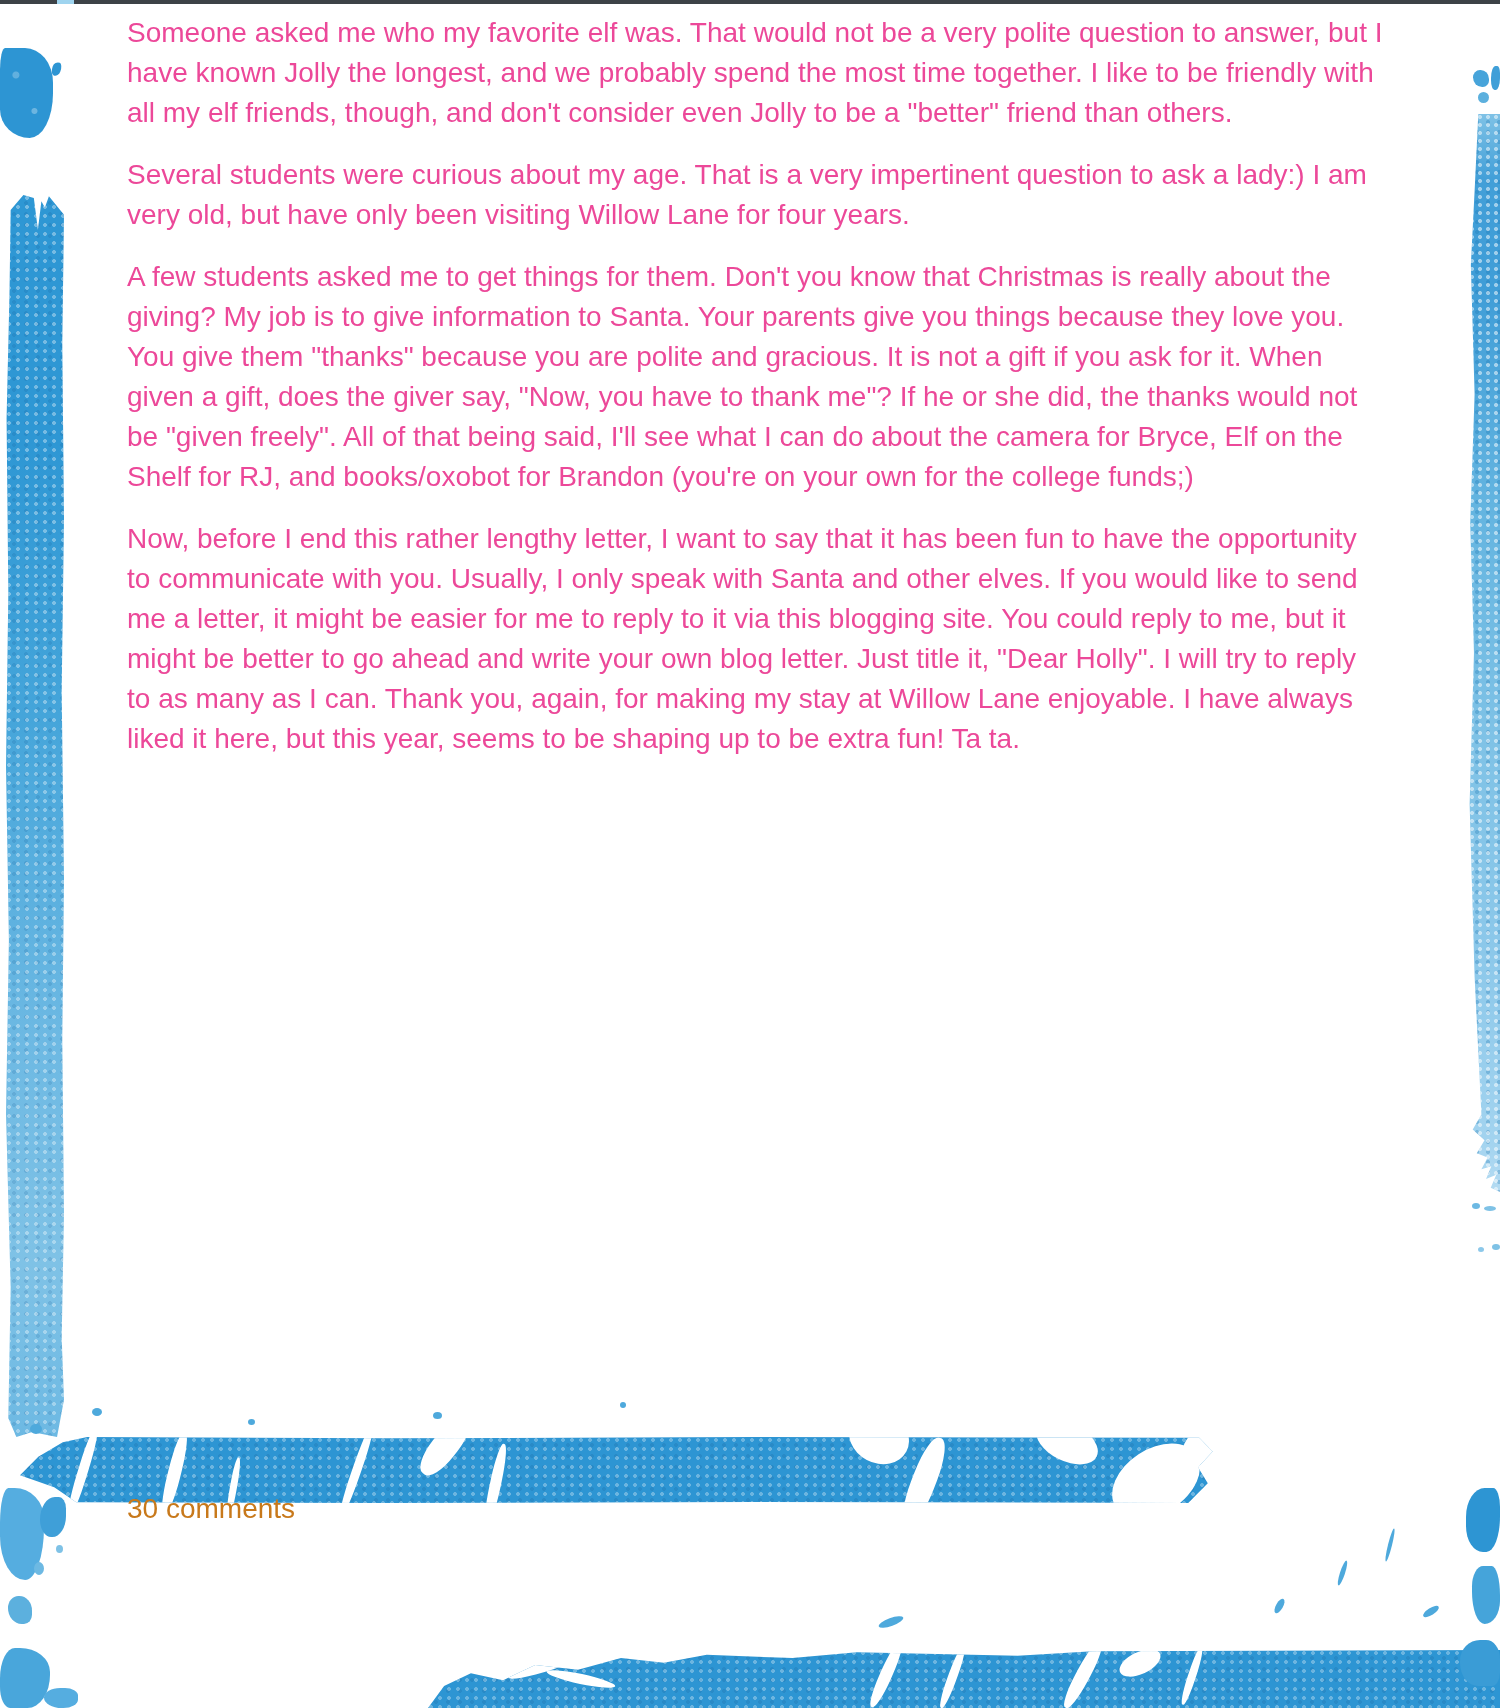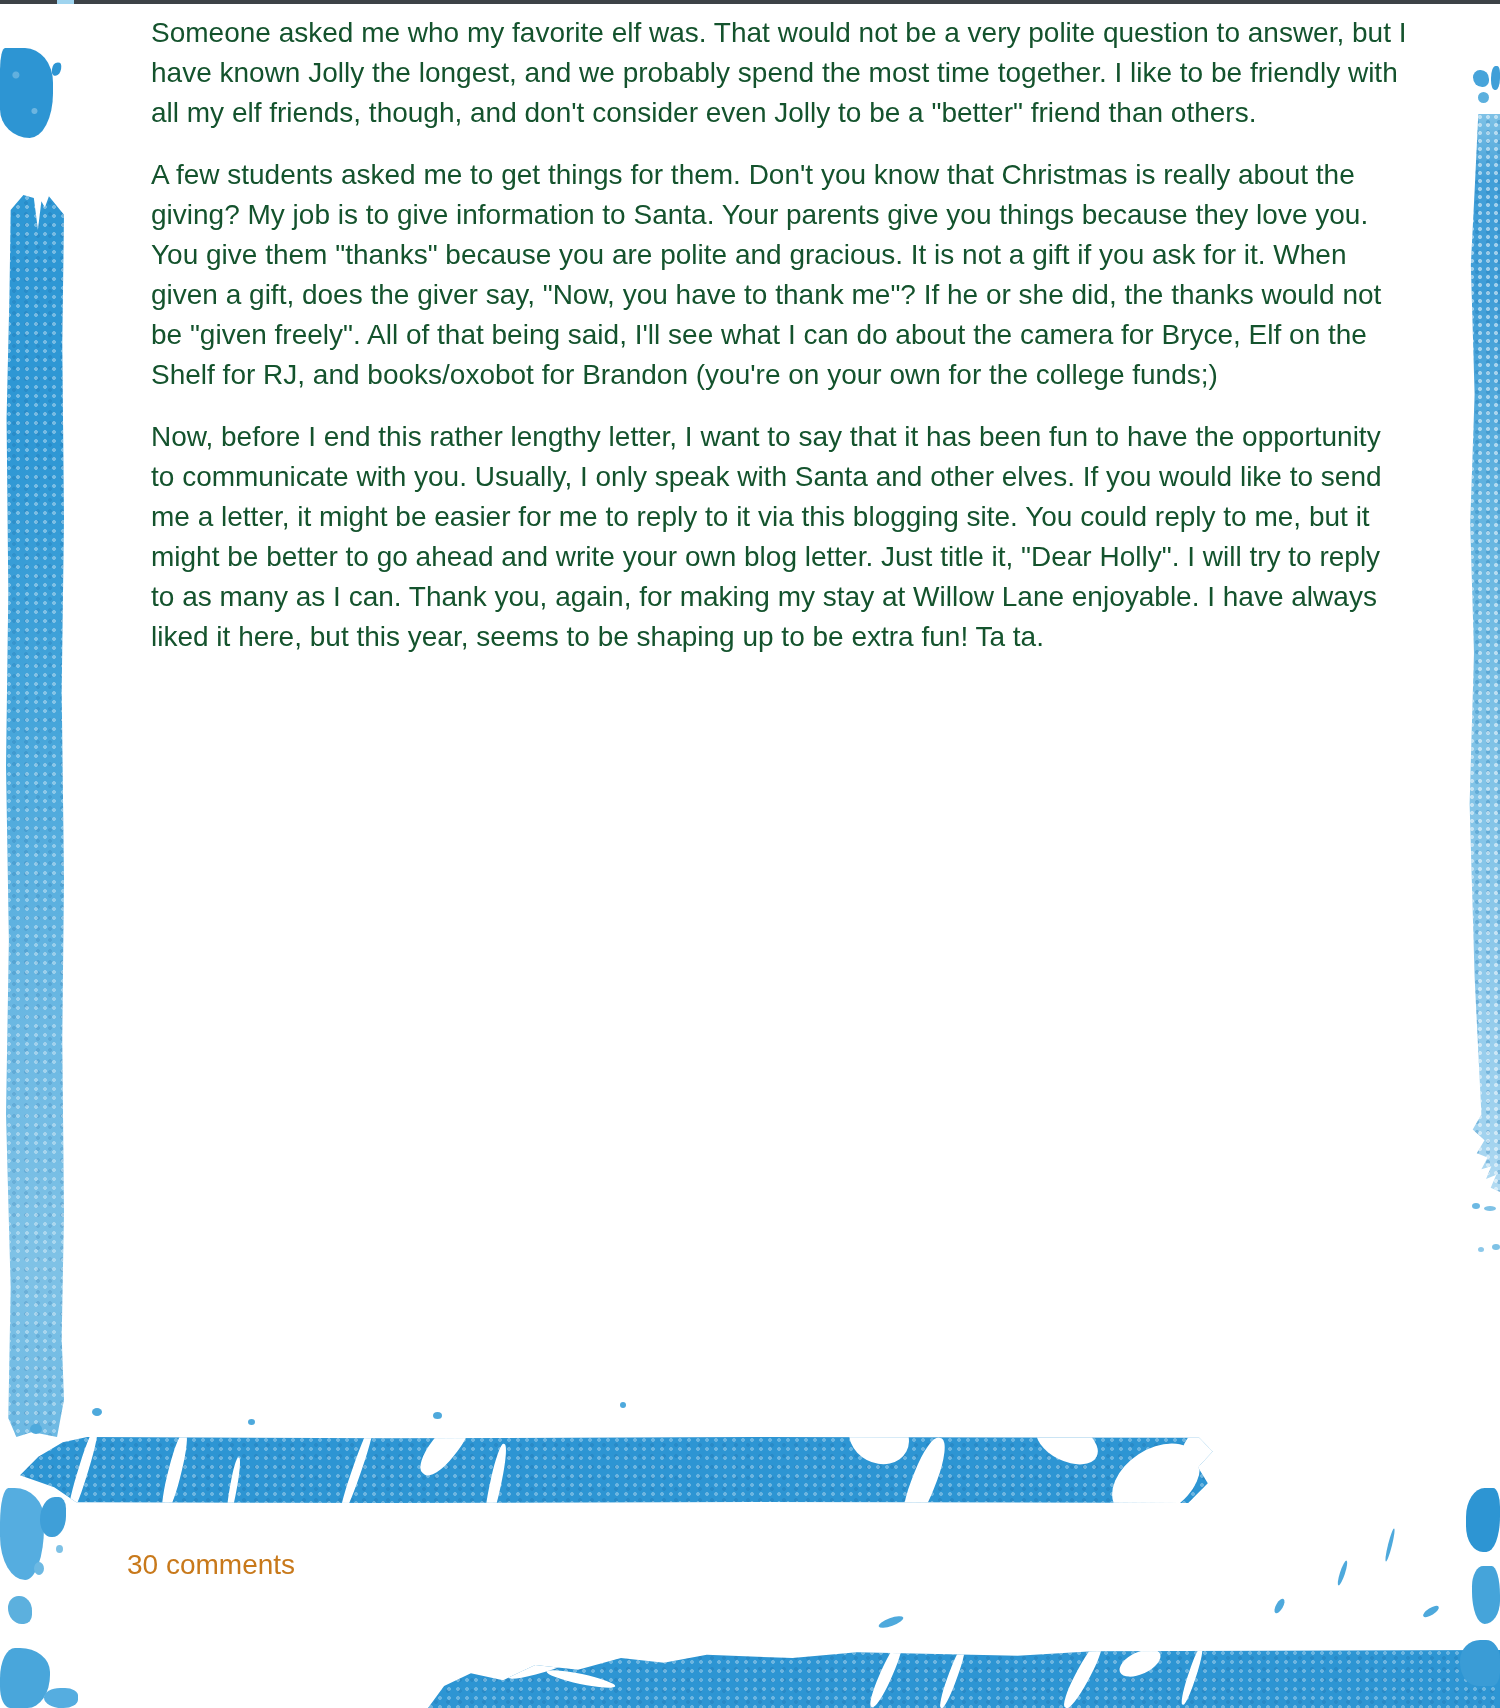--- a/index.html
+++ b/index.html
@@ -113,26 +113,26 @@
   .band-speck{position:absolute;background:#4ea9dc;border-radius:50%;}
   .bd1{left:878px;top:1618px;width:26px;height:8px;transform:rotate(-20deg);}
   .bd2{left:1276px;top:1598px;width:7px;height:16px;transform:rotate(30deg);}
   .bd3{left:1340px;top:1560px;width:5px;height:26px;transform:rotate(18deg);}
   .bd4{left:1388px;top:1528px;width:4px;height:34px;transform:rotate(14deg);}
   .bd5{left:1422px;top:1608px;width:18px;height:7px;transform:rotate(-32deg);}
 
   
   .post-body{
     position:absolute;left:127px;top:13px;width:1258px;
-    font-size:28px;line-height:40px;color:#14532d;margin-left:24px;
+    font-size:28px;line-height:40px;color:#ec4899;
   }
   .post-body p{margin:0 0 22px 0;}
 
   
-  .comments-box{position:absolute;left:62px;top:1480px;width:1404px;height:160px;background:transparent;}
+  .comments-box{position:absolute;left:62px;top:1424px;width:1404px;height:160px;background:transparent;}
   .comments-link{
     position:absolute;left:65px;top:68px;
     font-size:28px;line-height:34px;color:#c8791b;text-decoration:none;cursor:pointer;
   }
 </style>
 </head>
 <body>
 
 <div class="top-bar">
   <div class="top-bar-notch"></div>
@@ -195,19 +195,20 @@
     <div class="streak bb-blob1"></div>
   </div>
 
   <div class="splat rb-frag2a"></div>
   <div class="splat rb-frag2b"></div>
   <div class="splat rb-frag2c"></div>
 </div>
 
 <article class="post-body">
   <p>Someone asked me who my favorite elf was. That would not be a very polite question to answer, but I have known Jolly the longest, and we probably spend the most time together. I like to be friendly with all my elf friends, though, and don't consider even Jolly to be a "better" friend than others.</p>
+  <p>Several students were curious about my age. That is a very impertinent question to ask a lady:) I am very old, but have only been visiting Willow Lane for four years.</p>
   <p>A few students asked me to get things for them. Don't you know that Christmas is really about the giving? My job is to give information to Santa. Your parents give you things because they love you. You give them "thanks" because you are polite and gracious. It is not a gift if you ask for it. When given a gift, does the giver say, "Now, you have to thank me"? If he or she did, the thanks would not be "given freely". All of that being said, I'll see what I can do about the camera for Bryce, Elf on the Shelf for RJ, and books/oxobot for Brandon (you're on your own for the college funds;)</p>
   <p>Now, before I end this rather lengthy letter, I want to say that it has been fun to have the opportunity to communicate with you. Usually, I only speak with Santa and other elves. If you would like to send me a letter, it might be easier for me to reply to it via this blogging site. You could reply to me, but it might be better to go ahead and write your own blog letter. Just title it, "Dear Holly". I will try to reply to as many as I can. Thank you, again, for making my stay at Willow Lane enjoyable. I have always liked it here, but this year, seems to be shaping up to be extra fun! Ta ta.</p>
 </article>
 
 <section class="comments-box">
   <a class="comments-link" href="#">30 comments</a>
 </section>
 
 </body></html>

